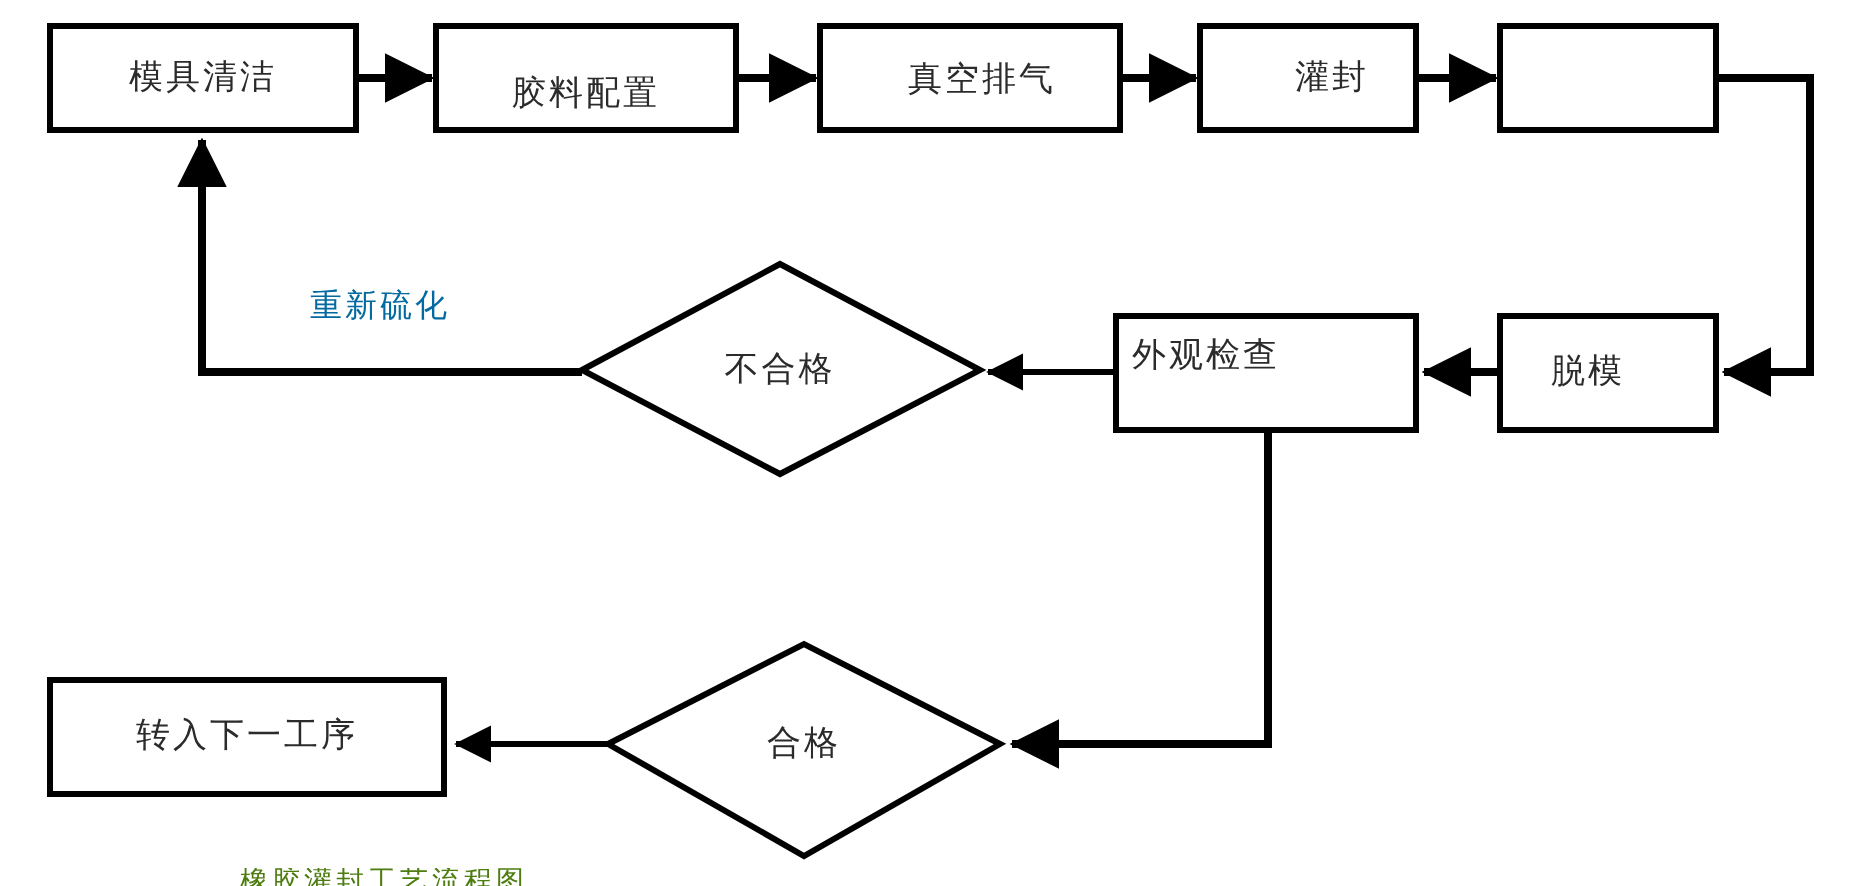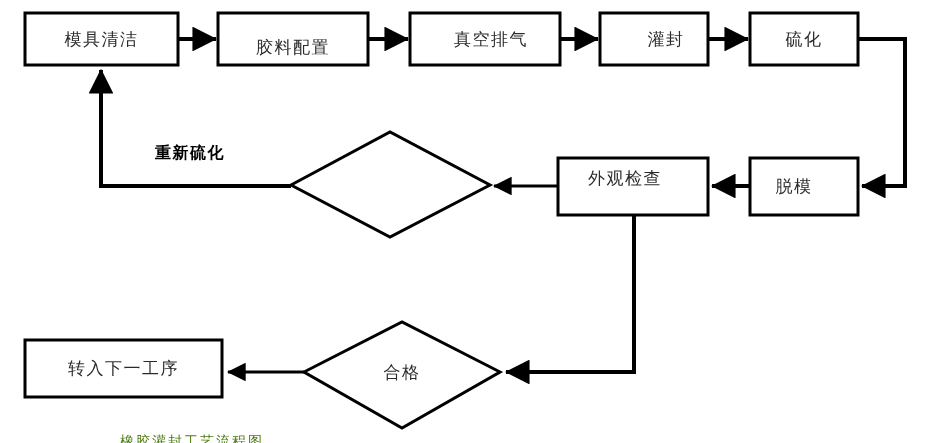--- a/index.html
+++ b/index.html
@@ -33,28 +33,27 @@
     color: #2b2b2b;
     font-family: "DejaVu Serif", "Liberation Serif", serif;
     font-size: 17px;
     letter-spacing: 1.5px;
     white-space: nowrap;
     line-height: 1;
     pointer-events: none;
   }
   .edge-label {
     position: absolute;
-    color: #000000;
+    color: #0369a1;
     font-family: "DejaVu Serif", "Liberation Serif", serif;
     font-size: 16px;
     letter-spacing: 1.5px;
     white-space: nowrap;
     line-height: 1;
     pointer-events: none;
-    font-weight: bold;
   }
   .caption-strip {
     position: absolute;
     left: 120px;
     top: 434px;
     width: 340px;
     height: 9px;
     overflow: hidden;
     color: #4d7c0f;
     font-family: "DejaVu Serif", "Liberation Serif", serif;
@@ -109,25 +108,25 @@
 
     <path d="M 634 215 L 634 372 L 506 372" fill="none" stroke="#000000" stroke-width="4" marker-end="url(#arrowhead)"></path>
 
     <line x1="304" y1="372" x2="228" y2="372" stroke="#000000" stroke-width="3" marker-end="url(#arrowhead)"></line>
   </svg>
 
   <div class="node-label" style="left:25px; top:13px; width:153px; height:52px;">模具清洁</div>
   <div class="node-label" style="left:218px; top:13px; width:150px; height:68px;">胶料配置</div>
   <div class="node-label" style="left:416px; top:13px; width:150px; height:52px;font-family:Liberation Serif, serif;">真空排气</div>
   <div class="node-label" style="left:600px; top:13px; width:108px; height:52px;margin-left:12px;">灌封</div>
-  <div class="node-label" style="left:750px; top:13px; width:108px; height:52px;">硫化</div>
 
   <div class="node-label" style="left:740px; top:158px; width:108px; height:57px;">脱模</div>
-  <div class="node-label" style="left:550px; top:158px; width:150px; height:40px;">外观检查</div>
+  <div class="node-label" style="left:528px; top:158px; width:150px; height:40px;">外观检查</div>
 
+  <div class="node-label" style="left:320px; top:159px; width:140px; height:52px;">不合格</div>
   <div class="node-label" style="left:25px; top:340px; width:197px; height:57px;">转入下一工序</div>
 
   <div class="node-label" style="left:332px; top:346px; width:140px; height:52px;">合格</div>
 
   <div class="edge-label" style="left:155px; top:145px;">重新硫化</div>
 
   <div class="caption-strip">橡胶灌封工艺流程图</div>
 
   <div class="hit" style="left:25px; top:13px; width:153px; height:52px;"></div>
   <div class="hit" style="left:218px; top:13px; width:150px; height:52px;"></div>

